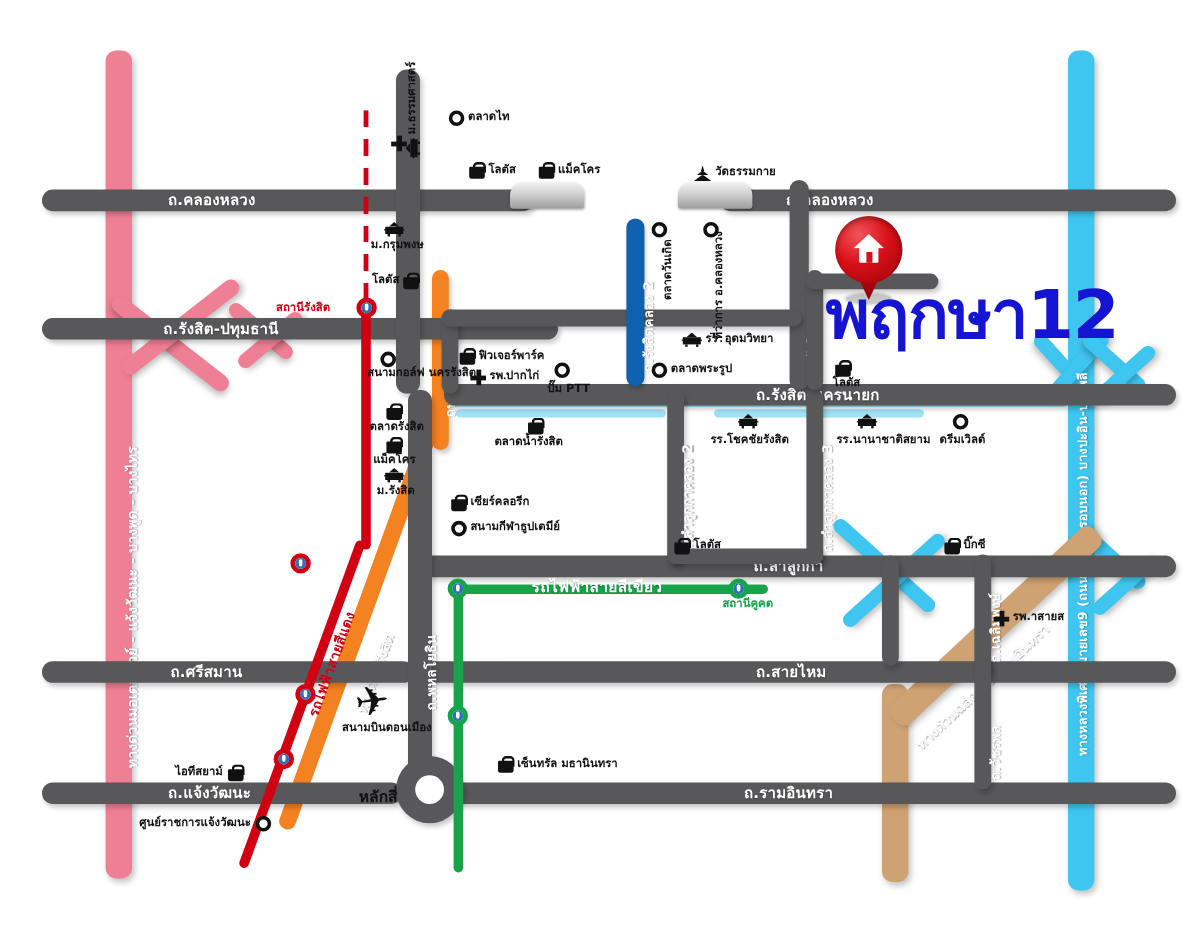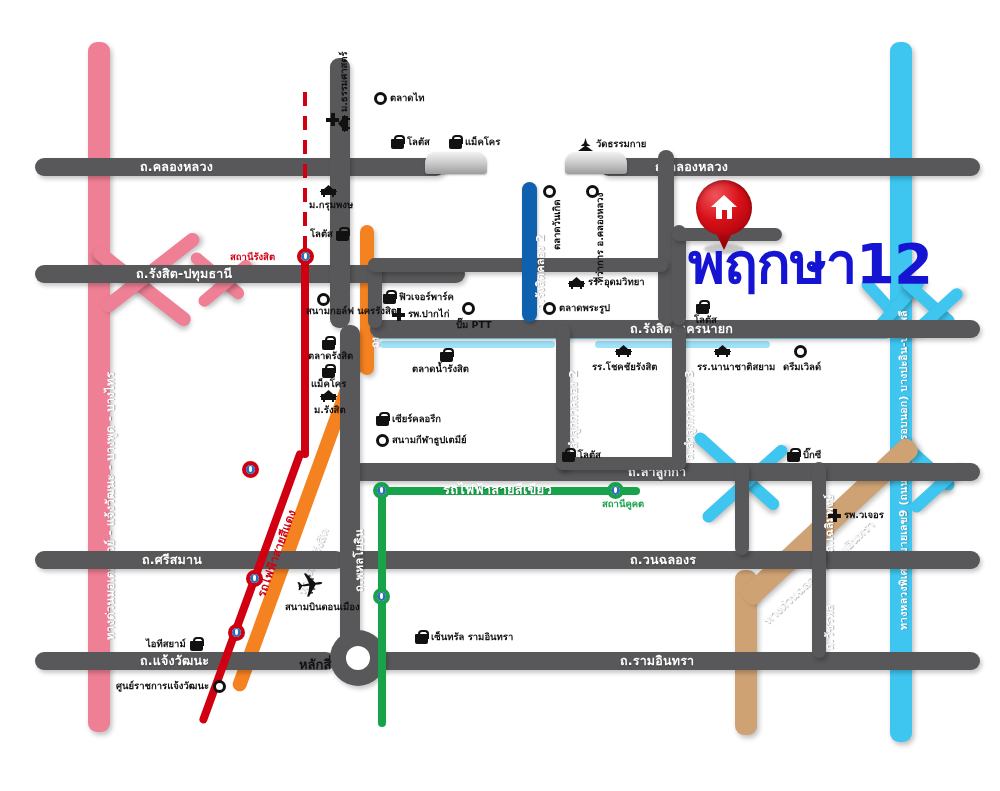--- a/index.html
+++ b/index.html
@@ -148,21 +148,21 @@
   <div class="road h" style="left:370px;top:320px;width:610px;"></div>
   <div class="rlabel" style="left:630px;top:323px;">ถ.รังสิต-นครนายก</div>
 
   <div class="road h" style="left:352px;top:463px;width:628px;"></div>
   <div class="rlabel" style="left:628px;top:466px;">ถ.ลำลูกกา</div>
 
   <div class="road h" style="left:35px;top:551px;width:310px;"></div>
   <div class="rlabel" style="left:142px;top:554px;">ถ.ศรีสมาน</div>
 
   <div class="road h" style="left:352px;top:551px;width:628px;"></div>
-  <div class="rlabel" style="left:630px;top:554px;">ถ.วนฉลองร</div>
+  <div class="rlabel" style="left:630px;top:554px;">ถ.สายไหม</div>
 
   <div class="road h" style="left:35px;top:652px;width:300px;"></div>
   <div class="rlabel" style="left:140px;top:655px;">ถ.แจ้งวัฒนะ</div>
 
   <div class="road h" style="left:372px;top:652px;width:608px;"></div>
   <div class="rlabel" style="left:620px;top:655px;">ถ.รามอินทรา</div>
 
   <div class="road v" style="left:330px;top:58px;width:20px;height:270px;"></div>
 
   <div class="road v" style="left:658px;top:150px;width:16px;height:175px;"></div>
@@ -359,24 +359,24 @@
   <div class="poi" style="left:376px;top:434px;">
     <span class="ic ic-circ"></span><span class="tx">สนามกีฬาธูปเตมีย์</span></div>
 
   <div class="poi" style="left:562px;top:448px;">
     <span class="ic ic-bag"></span><span class="tx">โลตัส</span></div>
 
   <div class="poi" style="left:787px;top:448px;">
     <span class="ic ic-bag"></span><span class="tx">บิ๊กซี</span></div>
 
   <div class="poi" style="left:828px;top:509px;">
-    <span class="ic ic-cross"></span><span class="tx">รพ.วเจอร</span></div>
+    <span class="ic ic-cross"></span><span class="tx">รพ.าสายส</span></div>
 
   <div class="poi" style="left:146px;top:637px;">
     <span class="tx">ไอทีสยาม์</span><span class="ic ic-bag" style="margin:0 0 0 4px;"></span></div>
 
   <div class="poi" style="left:116px;top:680px;text-decoration:underline;">
     <span class="tx">ศูนย์ราชการแจ้งวัฒนะ</span><span class="ic ic-circ" style="margin:0 0 0 4px;"></span></div>
 
   <div class="poi" style="left:415px;top:630px;">
-    <span class="ic ic-bag"></span><span class="tx">เซ็นทรัล รามอินทรา</span></div>
+    <span class="ic ic-bag"></span><span class="tx">เซ็นทรัล มธานินทรา</span></div>
 
 </div>
 
 </body></html>

